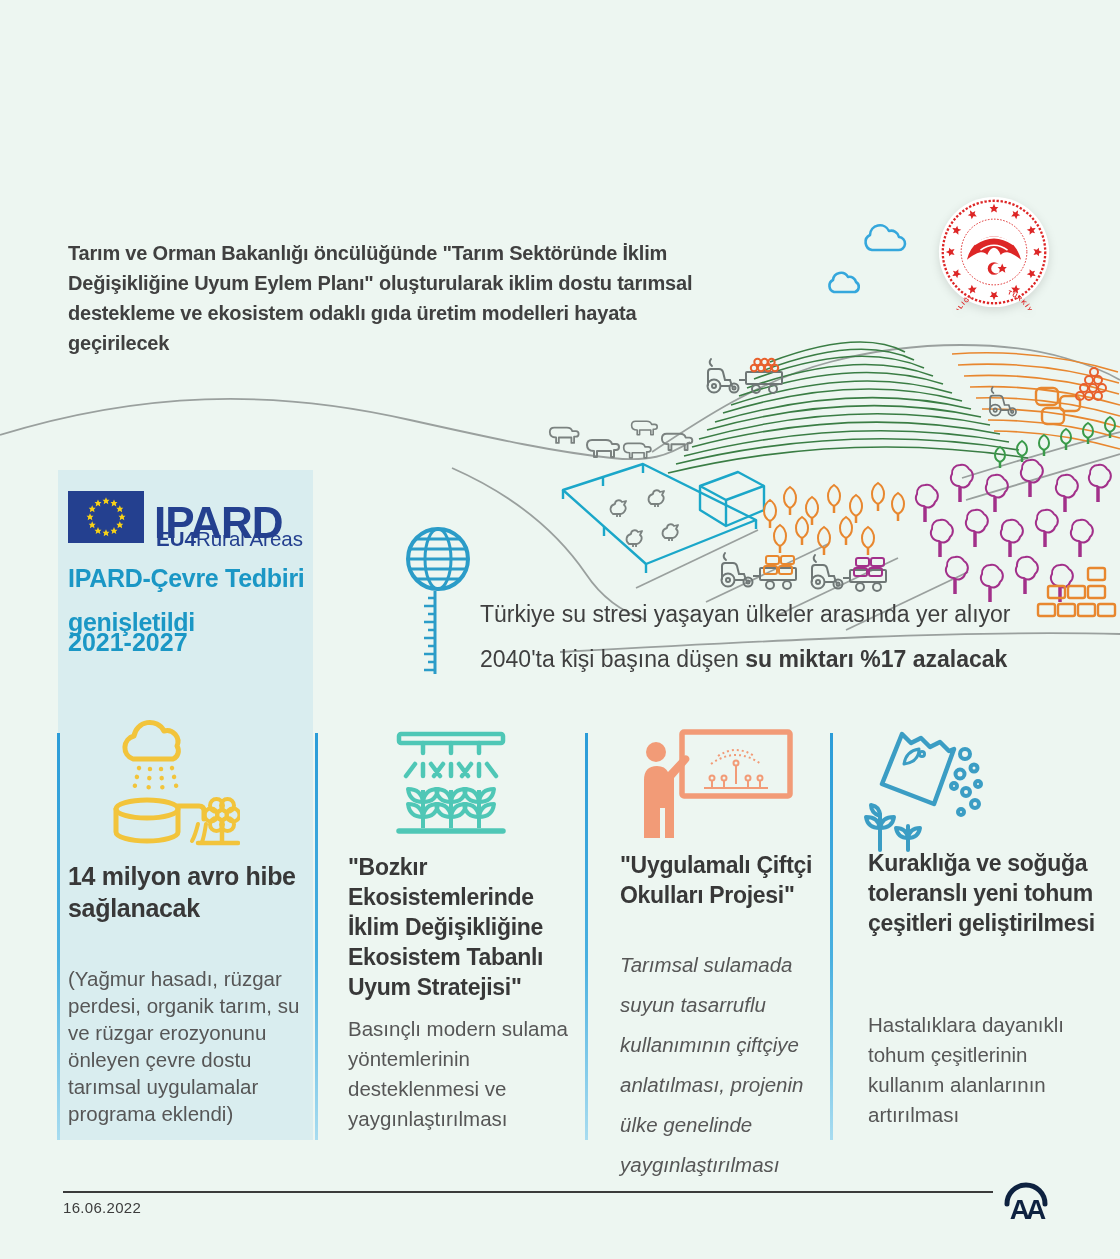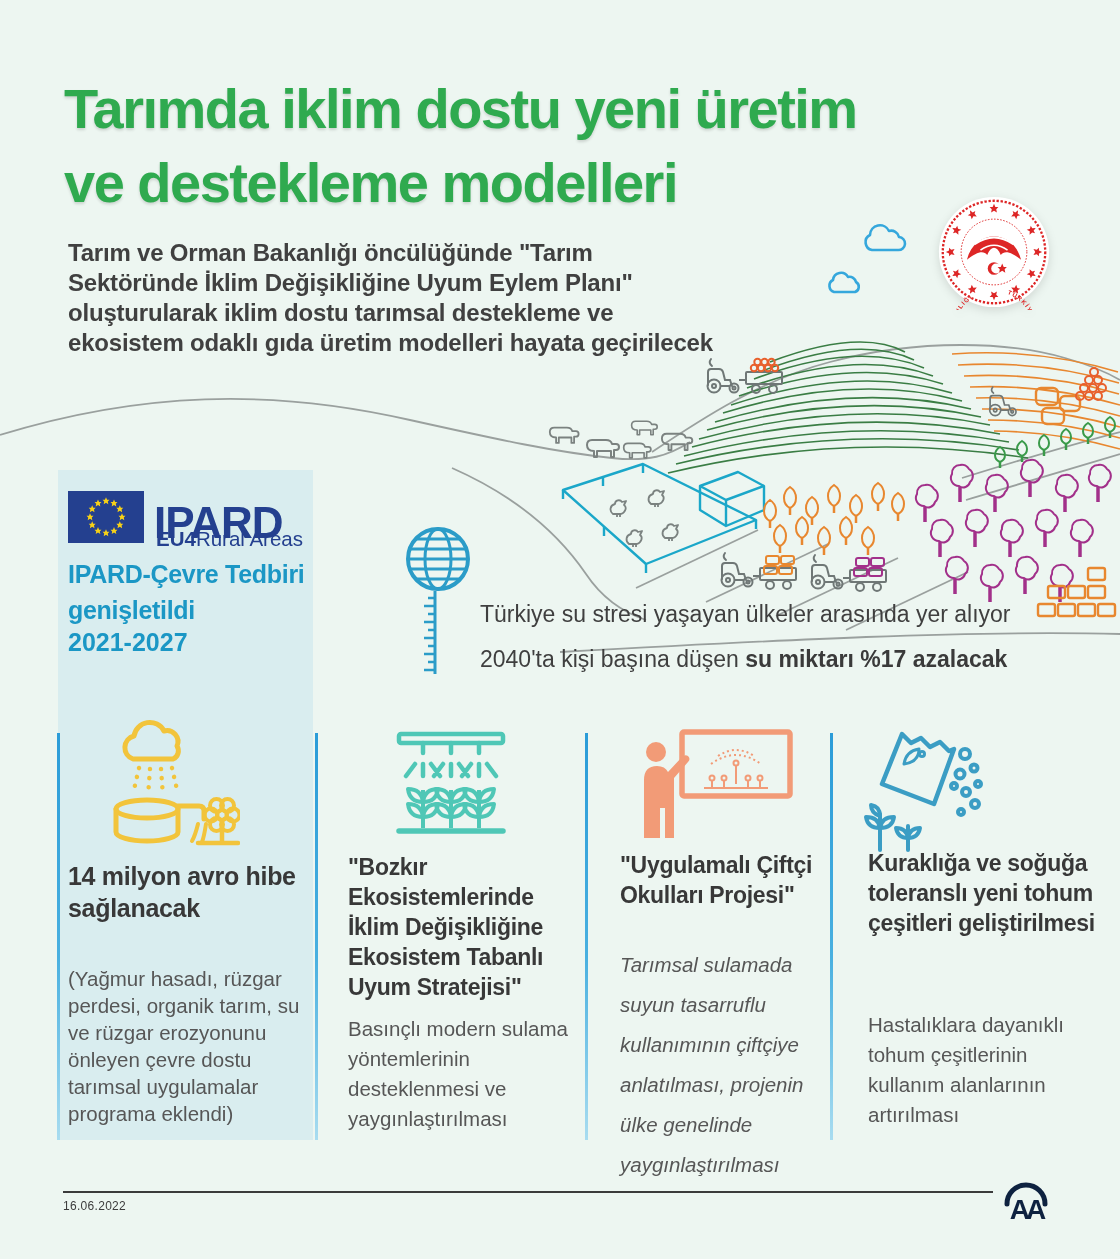--- a/index.html
+++ b/index.html
@@ -2,60 +2,56 @@
 <html><head>
 <meta charset="utf-8">
 <style>
   html,body{margin:0;padding:0;background:#e4efe9;}
   #page{position:relative;width:1120px;height:1259px;background:#edf6f1;overflow:hidden;
         font-family:"Liberation Sans",sans-serif;}
   .abs{position:absolute;}
   
   .title{left:64px;top:72px;color:#2faa4f;font-size:56px;font-weight:800;line-height:74px;
          letter-spacing:-1.5px;text-shadow:0 2px 3px rgba(0,0,0,.14);}
-  .subtitle{left:68px;top:238px;width:648px;color:#404040;font-size:24px;font-weight:700;
+  .subtitle{left:68px;top:238px;width:648px;color:#404040;font-size:20px;font-weight:700;
             line-height:30px;letter-spacing:-0.2px;}
   
   .panel{left:58px;top:470px;width:255px;height:670px;background:#d9edef;}
   .eu-flag{left:68px;top:491px;}
   .ipard-word{left:154px;top:498px;color:#24408f;font-size:44px;font-weight:800;letter-spacing:-1px;}
   .ipard-sub{left:156px;top:527px;color:#24408f;font-size:20.5px;}
   .ipard-sub b{font-weight:800;}
   .ipard-heading{left:68px;top:556px;width:238px;color:#1b97c5;font-size:25px;font-weight:800;
-                 line-height:36px;letter-spacing:-0.3px;}
+                 line-height:44px;letter-spacing:-0.3px;}
   .ipard-period{left:68px;top:628px;color:#1b97c5;font-size:25px;font-weight:600;}
   
   .water-text{left:480px;top:592px;color:#3f3f3f;font-size:23px;line-height:45px;}
   .water-text b{font-weight:800;color:#3a3a3a;}
   
   .col-heading{color:#383838;font-weight:800;letter-spacing:-0.3px;}
   .h1{left:68px;top:860px;width:232px;font-size:25px;line-height:32px;}
   .h2{left:348px;top:852px;width:238px;font-size:23px;line-height:30px;}
   .h3{left:620px;top:850px;width:215px;font-size:23px;line-height:30px;}
   .h4{left:868px;top:848px;width:228px;font-size:23px;line-height:30px;}
   .col-body{color:#565656;font-size:20.5px;}
   .b1{left:68px;top:934px;width:234px;line-height:27px;margin-top:31px;}
   .b2{left:348px;top:1014px;width:238px;line-height:30px;}
   .b3{left:620px;top:945px;width:224px;line-height:40px;font-style:italic;}
   .b4{left:868px;top:1010px;width:232px;line-height:30px;}
   .divider{width:3px;top:733px;height:407px;background:linear-gradient(180deg,#2b9cd8 0%,#49b0e0 55%,#a8dcf0 100%);}
   
   .footer-line{left:63px;top:1191px;width:930px;height:2px;background:#3b3b3b;}
-  .footer-date{left:63px;top:1199px;color:#3c3c3c;font-size:12px;letter-spacing:0.3px;}
+  .footer-date{left:63px;top:1199px;color:#3c3c3c;font-size:15px;letter-spacing:0.3px;}
   svg{display:block;}
 </style>
 </head>
 <body>
 
 <div id="page">
 
-  <div class="abs title">
-    <div>Tarımda iklim dostu yeni üretim</div>
-    <div>ve destekleme modelleri</div>
-  </div>
 
   <div class="abs subtitle">Tarım ve Orman Bakanlığı öncülüğünde "Tarım Sektöründe İklim Değişikliğine Uyum Eylem Planı" oluşturularak iklim dostu tarımsal destekleme ve ekosistem odaklı gıda üretim modelleri hayata geçirilecek</div>
 
   <svg class="abs" style="left:820px;top:210px;" width="110" height="95" viewBox="0 0 110 95">
     <g fill="none" stroke="#35a7dc" stroke-width="2.6" stroke-linejoin="round" stroke-linecap="round">
       <path d="M52,40 a8,8 0 0 1 -2,-15 a10,10 0 0 1 19,-4 a8,8 0 0 1 10,6 a6.5,6.5 0 0 1 -1,13 z"></path>
       <path d="M14,82 a6.5,6.5 0 0 1 -1,-12 a8,8 0 0 1 15,-3 a6.5,6.5 0 0 1 8,5 a5.5,5.5 0 0 1 -1,10 z"></path>
     </g>
   </svg>
 

